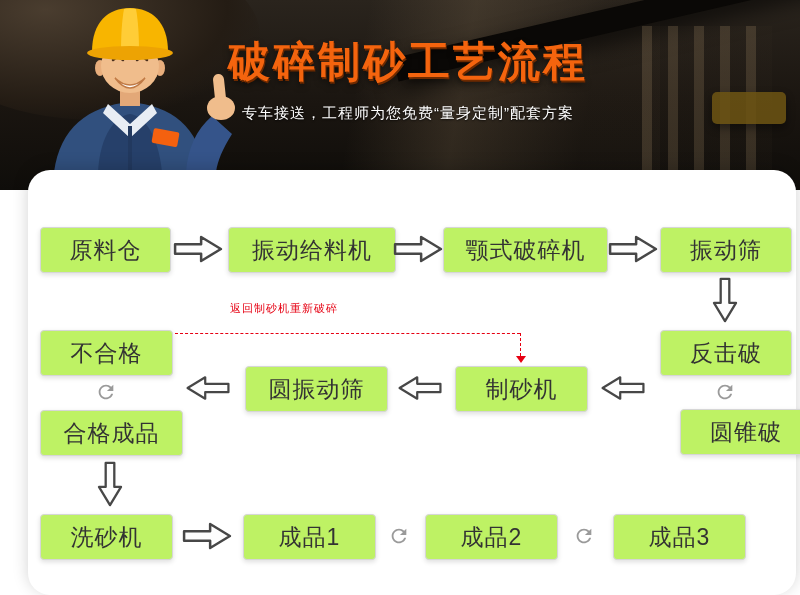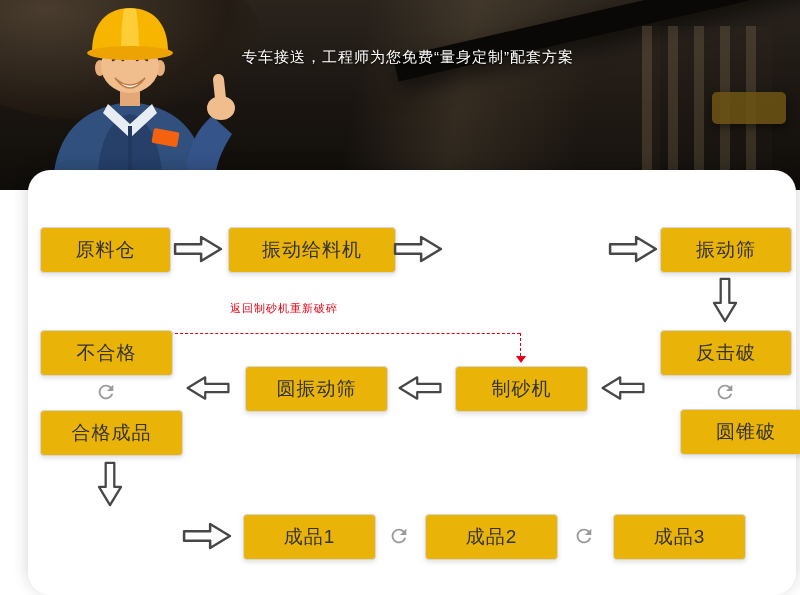--- a/index.html
+++ b/index.html
@@ -24,22 +24,22 @@
   .hero-text{position:absolute;left:228px;top:34px;width:360px;text-align:center;}
   .hero-title{margin:0;font-size:42px;font-weight:bold;letter-spacing:3px;color:#f4640e;
     text-shadow:1px 2px 0 #6e2a00,0 4px 6px rgba(0,0,0,0.55);white-space:nowrap;}
   .hero-sub{margin:14px 0 0 0;font-size:15px;letter-spacing:1px;color:#ffffff;white-space:nowrap;
     text-shadow:0 1px 2px rgba(0,0,0,0.8);text-align:center;}
 
   
   .panel{position:absolute;left:28px;top:170px;width:768px;height:425px;background:#ffffff;
     border-radius:22px;box-shadow:0 -3px 16px rgba(0,0,0,0.18);}
   .node{position:absolute;height:44px;display:flex;align-items:center;justify-content:center;
-    background:#eab308;border:1px solid #d6d6d6;border-radius:4px;
-    box-shadow:0 2px 5px rgba(0,0,0,0.13);font-size:19px;color:#333;letter-spacing:1px;white-space:nowrap;}
+    background:#bef264;border:1px solid #d6d6d6;border-radius:4px;
+    box-shadow:0 2px 5px rgba(0,0,0,0.13);font-size:23px;color:#333;letter-spacing:1px;white-space:nowrap;}
 
   .fat-arrow{position:absolute;transform:translate(-50%,-50%);overflow:visible;}
   .fat-arrow path{fill:#fdfdfd;stroke:#474747;stroke-width:2.4;stroke-linejoin:round;}
   .fat-arrow.down{transform:translate(-50%,-50%) rotate(90deg);}
   .fat-arrow.left{transform:translate(-50%,-50%) rotate(180deg);}
 
   .recycle{position:absolute;transform:translate(-50%,-50%);}
   .recycle path{fill:#9a9a9a;}
 
   .return-note{position:absolute;left:202px;top:131px;font-size:11px;color:#e60012;letter-spacing:1px;white-space:nowrap;}
@@ -75,34 +75,36 @@
       <ellipse cx="92" cy="64" rx="29" ry="27" fill="#f0bd8c"></ellipse>
       <path d="M75 58 Q80 53 85 58" stroke="#4a2f1d" stroke-width="2.5" fill="none" stroke-linecap="round"></path>
       <path d="M99 58 Q104 53 109 58" stroke="#4a2f1d" stroke-width="2.5" fill="none" stroke-linecap="round"></path>
       <path d="M77 76 Q92 90 107 76 Q92 96 77 76 Z" fill="#ffffff" stroke="#c07a45" stroke-width="1.5"></path>
       <path d="M54 50 C54 20 70 6 92 6 C114 6 130 20 130 50 Z" fill="#f8b500"></path>
       <path d="M86 7 C84 18 83 32 83 50 L101 50 C101 32 100 18 98 7 C95 6.4 89 6.4 86 7 Z" fill="#ffcf3d" opacity="0.9"></path>
       <ellipse cx="92" cy="51" rx="43" ry="7" fill="#eda303"></ellipse>
     </svg>
 
     <div class="hero-text">
+      <h1 class="hero-title">破碎制砂工艺流程</h1>
       <p class="hero-sub">专车接送，工程师为您免费“量身定制”配套方案</p>
     </div>
   </div>
 
   <div class="panel">
 
     <div class="node" style="left:12px;top:57px;width:129px">原料仓</div>
     <svg class="fat-arrow" style="left:170px;top:79px" width="50" height="30" viewBox="0 0 48 28">
         <path d="M2 9.5 H27 V2.5 L46 14 L27 25.5 V18.5 H2 Z"></path>
       </svg>
     <div class="node" style="left:200px;top:57px;width:166px">振动给料机</div>
     <svg class="fat-arrow" style="left:390px;top:79px" width="50" height="30" viewBox="0 0 48 28">
         <path d="M2 9.5 H27 V2.5 L46 14 L27 25.5 V18.5 H2 Z"></path>
       </svg>
+    <div class="node" style="left:415px;top:57px;width:163px">颚式破碎机</div>
     <svg class="fat-arrow" style="left:605px;top:79px" width="50" height="30" viewBox="0 0 48 28">
         <path d="M2 9.5 H27 V2.5 L46 14 L27 25.5 V18.5 H2 Z"></path>
       </svg>
     <div class="node" style="left:632px;top:57px;width:130px">振动筛</div>
 
     <svg class="fat-arrow down" style="left:697px;top:130px" width="46" height="28" viewBox="0 0 48 28">
         <path d="M2 9.5 H27 V2.5 L46 14 L27 25.5 V18.5 H2 Z"></path>
       </svg>
     <div class="node" style="left:632px;top:160px;width:130px">反击破</div>
     <svg class="recycle" style="left:697px;top:222px" width="22" height="22" viewBox="0 0 24 24">
@@ -129,20 +131,21 @@
     <div class="return-head"></div>
 
     <svg class="recycle" style="left:78px;top:222px" width="22" height="22" viewBox="0 0 24 24">
         <path d="M17.65 6.35C16.2 4.9 14.21 4 12 4c-4.42 0-7.99 3.58-8 8s3.57 8 7.99 8c3.73 0 6.84-2.55 7.73-6h-2.08c-.82 2.33-3.04 4-5.65 4-3.31 0-6-2.69-6-6s2.69-6 6-6c1.66 0 3.14.69 4.22 1.78L13 11h7V4l-2.35 2.35z"></path>
       </svg>
     <div class="node" style="left:12px;top:240px;width:141px">合格成品</div>
     <svg class="fat-arrow down" style="left:82px;top:314px" width="46" height="28" viewBox="0 0 48 28">
         <path d="M2 9.5 H27 V2.5 L46 14 L27 25.5 V18.5 H2 Z"></path>
       </svg>
 
+    <div class="node" style="left:12px;top:344px;width:131px">洗砂机</div>
     <svg class="fat-arrow" style="left:179px;top:366px" width="50" height="30" viewBox="0 0 48 28">
         <path d="M2 9.5 H27 V2.5 L46 14 L27 25.5 V18.5 H2 Z"></path>
       </svg>
     <div class="node" style="left:215px;top:344px;width:131px">成品1</div>
     <svg class="recycle" style="left:371px;top:366px" width="22" height="22" viewBox="0 0 24 24">
         <path d="M17.65 6.35C16.2 4.9 14.21 4 12 4c-4.42 0-7.99 3.58-8 8s3.57 8 7.99 8c3.73 0 6.84-2.55 7.73-6h-2.08c-.82 2.33-3.04 4-5.65 4-3.31 0-6-2.69-6-6s2.69-6 6-6c1.66 0 3.14.69 4.22 1.78L13 11h7V4l-2.35 2.35z"></path>
       </svg>
     <div class="node" style="left:397px;top:344px;width:131px">成品2</div>
     <svg class="recycle" style="left:556px;top:366px" width="22" height="22" viewBox="0 0 24 24">
         <path d="M17.65 6.35C16.2 4.9 14.21 4 12 4c-4.42 0-7.99 3.58-8 8s3.57 8 7.99 8c3.73 0 6.84-2.55 7.73-6h-2.08c-.82 2.33-3.04 4-5.65 4-3.31 0-6-2.69-6-6s2.69-6 6-6c1.66 0 3.14.69 4.22 1.78L13 11h7V4l-2.35 2.35z"></path>

